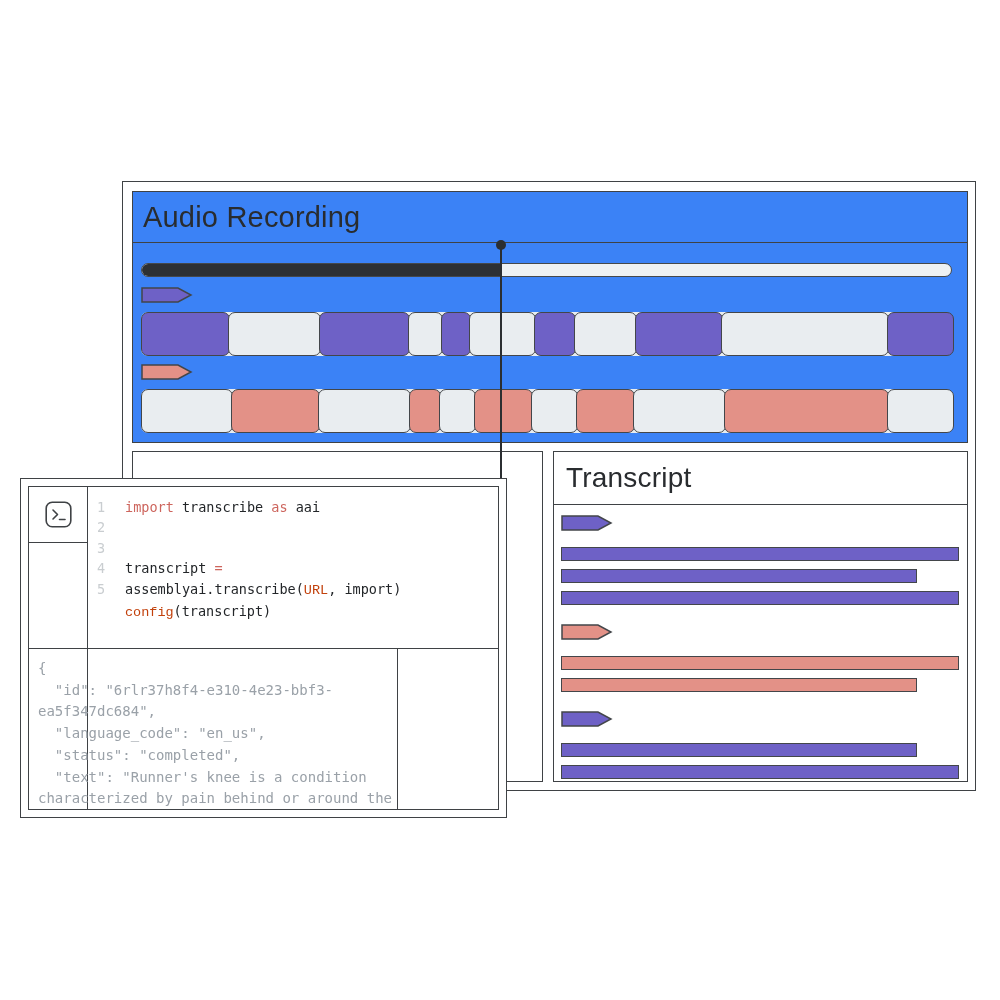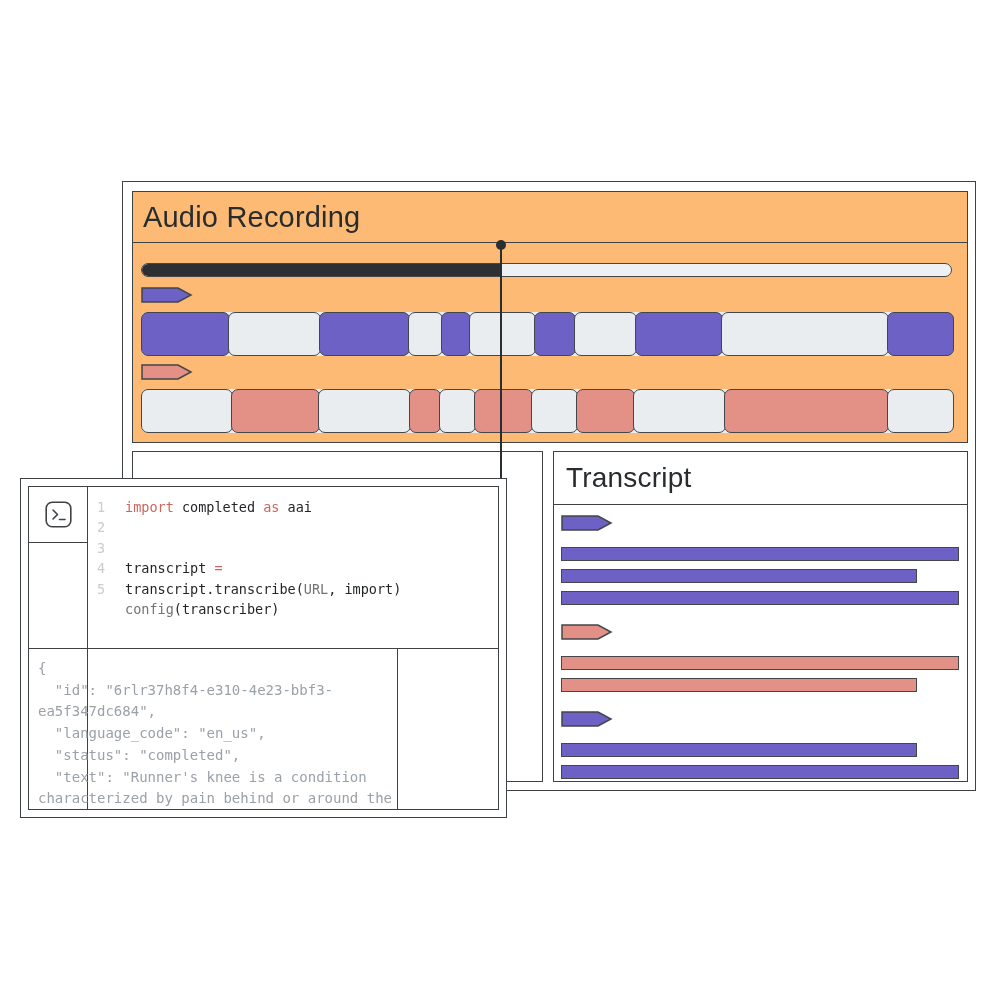--- a/index.html
+++ b/index.html
@@ -4,21 +4,21 @@
 <style>
   * { box-sizing: border-box; margin: 0; padding: 0; }
   html, body { background: #ffffff; }
   body { width: 1000px; height: 1000px; font-family: "Liberation Sans", sans-serif; }
   .canvas { position: relative; width: 1000px; height: 1000px; background: #fff; overflow: hidden; }
 
   
   .main-window { position: absolute; left: 122px; top: 181px; width: 854px; height: 610px;
     border: 1.5px solid #3f4245; background: #fff; }
   .audio-box { position: absolute; left: 9px; top: 9px; width: 836px; height: 252px;
-    border: 1.5px solid #3f4245; background: #fdba74; }
+    border: 1.5px solid #3f4245; background: #3b82f6; }
   .lower-left-box { position: absolute; left: 9px; top: 269px; width: 411px; height: 331px;
     border: 1.5px solid #3f4245; background: #fff; }
   .transcript-box { position: absolute; left: 430px; top: 269px; width: 415px; height: 331px;
     border: 1.5px solid #3f4245; background: #fff; overflow: hidden; }
 
   .panel-header { height: 51px; border-bottom: 1.5px solid #3f4245; display: flex; align-items: center;
     padding-left: 10px; }
   .panel-title { font-size: 29px; color: #292c2f; letter-spacing: 0.2px; }
   .transcript-box .panel-header { height: 53px; padding-left: 12px; }
   .transcript-box .panel-title { font-size: 28px; }
@@ -64,21 +64,21 @@
     border-right: 1.5px solid #3f4245; border-bottom: 1.5px solid #3f4245;
     display: flex; align-items: center; justify-content: center; }
   .icon-cell-tail { position: absolute; left: 0; top: 56px; bottom: 0; width: 59px;
     border-right: 1.5px solid #3f4245; }
   .code-area { position: absolute; left: 59px; top: 0; right: 0; height: 161px; padding-top: 10px;
     font-family: "DejaVu Sans Mono", monospace; font-size: 13.5px; line-height: 20.4px; color: #232629; }
   .code-line { display: flex; white-space: pre; }
   .ln { width: 24px; padding-left: 9px; color: #c9cdd0; flex: none; }
   .ct { padding-left: 13px; }
   .c-red { color: #cd655d; }
-  .c-blue { color: #737373; }
+  .c-blue { color: #c2410c; font-family: Liberation Mono, monospace; }
   .output-area { position: absolute; left: 0; right: 0; top: 161px; bottom: 0;
     border-top: 1.5px solid #3f4245; padding: 9px 0 0 9px;
     font-family: "DejaVu Sans Mono", monospace; font-size: 14px; line-height: 21.7px;
     color: #9aa1a8; white-space: pre; overflow: hidden; }
   .output-divider { position: absolute; left: 368px; top: 161px; bottom: 0; width: 0;
     border-left: 1.5px solid #3f4245; }
 </style>
 </head>
 <body>
 
@@ -164,27 +164,27 @@
     <div class="code-inner">
       <div class="icon-cell">
         <svg width="27" height="27" viewBox="0 0 27 27">
           <rect x="1.2" y="1.2" width="24.6" height="24.6" rx="6" fill="none" stroke="#3f4245" stroke-width="1.6"></rect>
           <polyline points="8,9 12.5,13.5 8,18" fill="none" stroke="#3f4245" stroke-width="1.6" stroke-linecap="round" stroke-linejoin="round"></polyline>
           <line x1="14.5" y1="18.5" x2="20" y2="18.5" stroke="#3f4245" stroke-width="1.6" stroke-linecap="round"></line>
         </svg>
       </div>
       <div class="icon-cell-tail"></div>
       <div class="code-area" id="codeArea">
-          <div class="code-line"><span class="ln">1</span><span class="ct"><span class="c-red">import</span><span> completed </span><span class="c-red">as</span><span> aai</span></span></div>
+          <div class="code-line"><span class="ln">1</span><span class="ct"><span class="c-red">import</span><span> transcribe </span><span class="c-red">as</span><span> aai</span></span></div>
           <div class="code-line"><span class="ln">2</span><span class="ct"></span></div>
           <div class="code-line"><span class="ln">3</span></div>
           <div class="code-line"><span class="ln">4</span><span class="ct"><span>transcript </span><span class="c-red">=</span></span></div>
-          <div class="code-line"><span class="ln">5</span><span class="ct"><span>transcript.transcribe(</span><span class="c-blue">URL</span><span>, import)</span></span></div>
+          <div class="code-line"><span class="ln">5</span><span class="ct"><span>assemblyai.transcribe(</span><span class="c-blue">URL</span><span>, import)</span></span></div>
           <div class="code-line"><span class="ln"></span><span class="ct"></span></div>
-          <div class="code-line"><span class="ln"></span><span class="ct"><span class="c-blue">config</span><span>(transcriber)</span></span></div>
+          <div class="code-line"><span class="ln"></span><span class="ct"><span class="c-blue">config</span><span>(transcript)</span></span></div>
         </div>
       <div class="output-area" id="outputArea">{
   "id": "6rlr37h8f4-e310-4e23-bbf3-
 ea5f347dc684",
   "language_code": "en_us",
   "status": "completed",
   "text": "Runner's knee is a condition
 characterized by pain behind or around the</div>
       <div class="output-divider"></div>
     </div>

